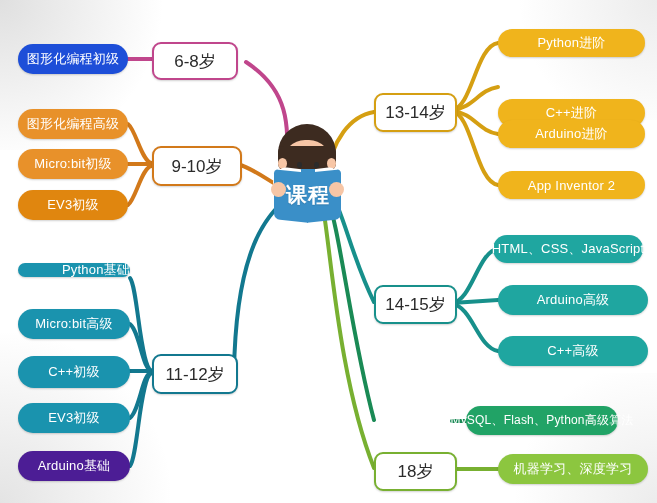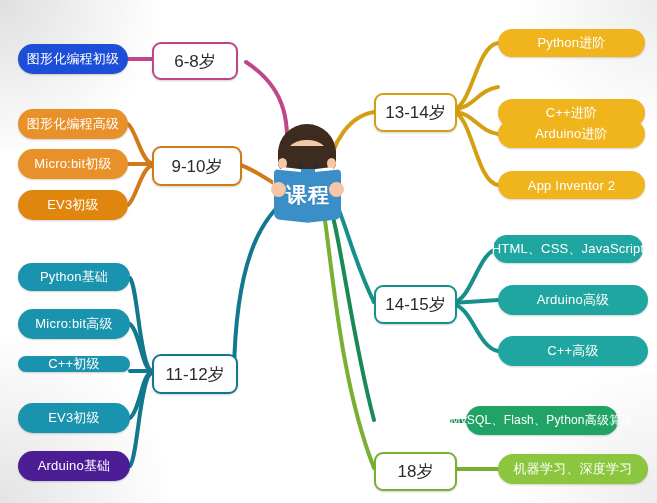--- a/index.html
+++ b/index.html
@@ -153,27 +153,27 @@
   <div class="node leaf" style="left:18px;top:109px;width:110px;height:30px;background:#e8912a;">
     <span>图形化编程高级</span>
   </div>
   <div class="node leaf" style="left:18px;top:149px;width:110px;height:30px;background:#e8912a;">
     <span>Micro:bit初级</span>
   </div>
   <div class="node leaf" style="left:18px;top:190px;width:110px;height:30px;background:#e0860f;">
     <span>EV3初级</span>
   </div>
 
-  <div class="node leaf" style="left:18px;top:263px;width:112px;height:28px;background:#1a93ae;">
+  <div class="node leaf" style="left:18px;top:263px;width:112px;height:14px;background:#1a93ae;justify-content:flex-end;">
     <span>Python基础</span>
   </div>
   <div class="node leaf" style="left:18px;top:309px;width:112px;height:30px;background:#1a93ae;">
     <span>Micro:bit高级</span>
   </div>
-  <div class="node leaf" style="left:18px;top:356px;width:112px;height:16px;background:#1a93ae;">
+  <div class="node leaf" style="left:18px;top:356px;width:112px;height:32px;background:#1a93ae;">
     <span>C++初级</span>
   </div>
   <div class="node leaf" style="left:18px;top:403px;width:112px;height:30px;background:#1a93ae;">
     <span>EV3初级</span>
   </div>
   <div class="node leaf" style="left:18px;top:451px;width:112px;height:30px;background:#4c1d95;">
     <span>Arduino基础</span>
   </div>
 
   <div class="node leaf" style="left:498px;top:29px;width:147px;height:28px;background:#f0b41c;">

